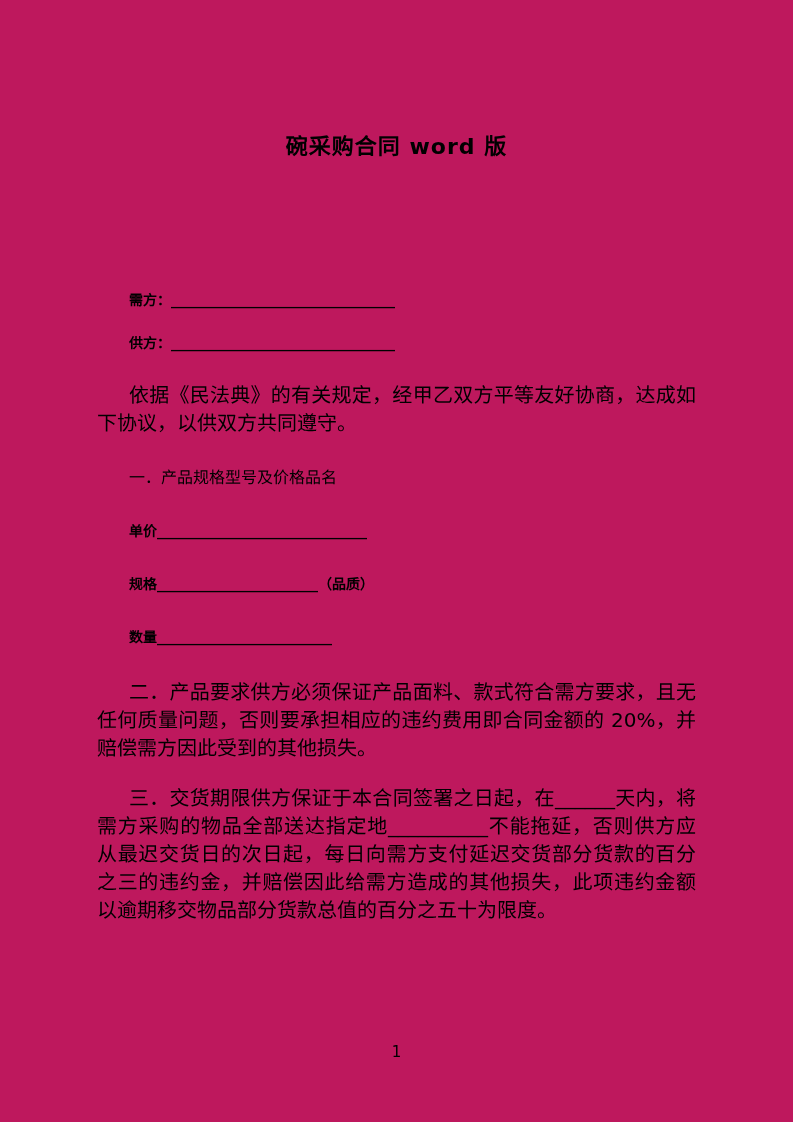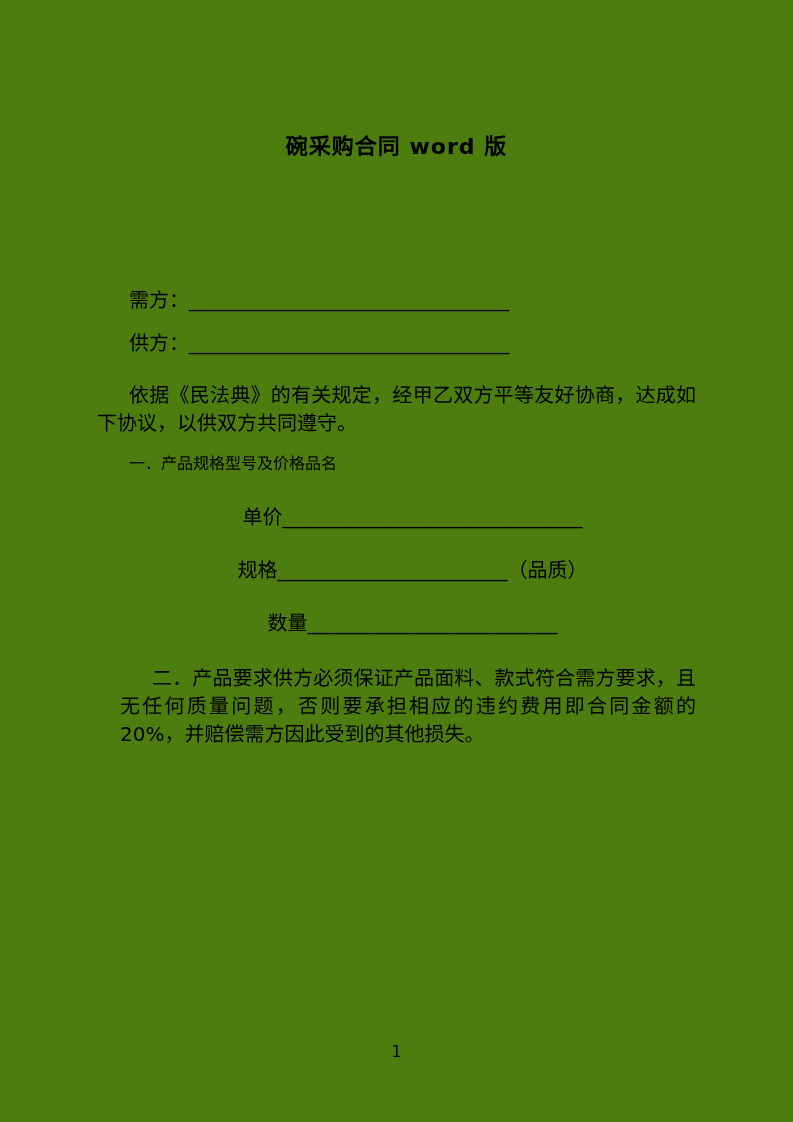--- a/index.html
+++ b/index.html
@@ -4,66 +4,67 @@
 <style>
   html, body {
     margin: 0;
     padding: 0;
     background: #ffffff;
   }
   .page {
     position: relative;
     width: 793px;
     height: 1122px;
-    background: #4d7c0f;
+    background: #be185d;
     overflow: hidden;
     font-family: "DejaVu Sans", "Liberation Sans", sans-serif;
     color: #000000;
   }
   .content {
     position: absolute;
     left: 97px;
     right: 97px;
     top: 0;
   }
   .doc-title {
     margin: 132px 0 0 0;
     font-size: 22px;
     font-weight: bold;
     line-height: 30px;
     text-align: center;
     letter-spacing: 1px;
   }
   .line {
-    font-size: 20px;
+    font-size: 14px;
     line-height: 28px;
     white-space: nowrap;
+    font-weight: bold;
   }
   .indent {
     padding-left: 32px;
   }
   .party-line.first { margin-top: 124px; }
   .party-line { margin-top: 15px; }
   .para {
     margin: 0;
     font-size: 20px;
     line-height: 28px;
     text-align: justify;
     text-indent: 32px;
   }
   .preamble { margin-top: 24px; }
   .section-heading {
-    margin-top: 13px;
+    margin-top: 27px;
     font-size: 16px;
     line-height: 28px;
     text-indent: 32px;
   }
   .field-row.first { margin-top: 25px; }
-  .field-row { margin-top: 25px; text-align: center; }
-  .section-two { margin-top: 27px; margin-left: 23px; }
+  .field-row { margin-top: 25px; }
+  .section-two { margin-top: 27px; }
   .section-three { margin-top: 22px; }
   .blank {
     letter-spacing: 0;
   }
   .page-number {
     position: absolute;
     left: 0;
     right: 0;
     top: 1042px;
     text-align: center;
@@ -100,17 +101,18 @@
     </div>
 
     <div class="line indent field-row">
       <span>数量</span><span class="blank">_________________________</span>
     </div>
 
 
 
     <p class="para section-two">二．产品要求供方必须保证产品面料、款式符合需方要求，且无任何质量问题，否则要承担相应的违约费用即合同金额的 20%，并赔偿需方因此受到的其他损失。</p>
 
+    <p class="para section-three">三．交货期限供方保证于本合同签署之日起，在______天内，将需方采购的物品全部送达指定地__________不能拖延，否则供方应从最迟交货日的次日起，每日向需方支付延迟交货部分货款的百分之三的违约金，并赔偿因此给需方造成的其他损失，此项违约金额以逾期移交物品部分货款总值的百分之五十为限度。</p>
 
   </div>
 
   <div class="page-number">1</div>
 </div>
 
 </body></html>

